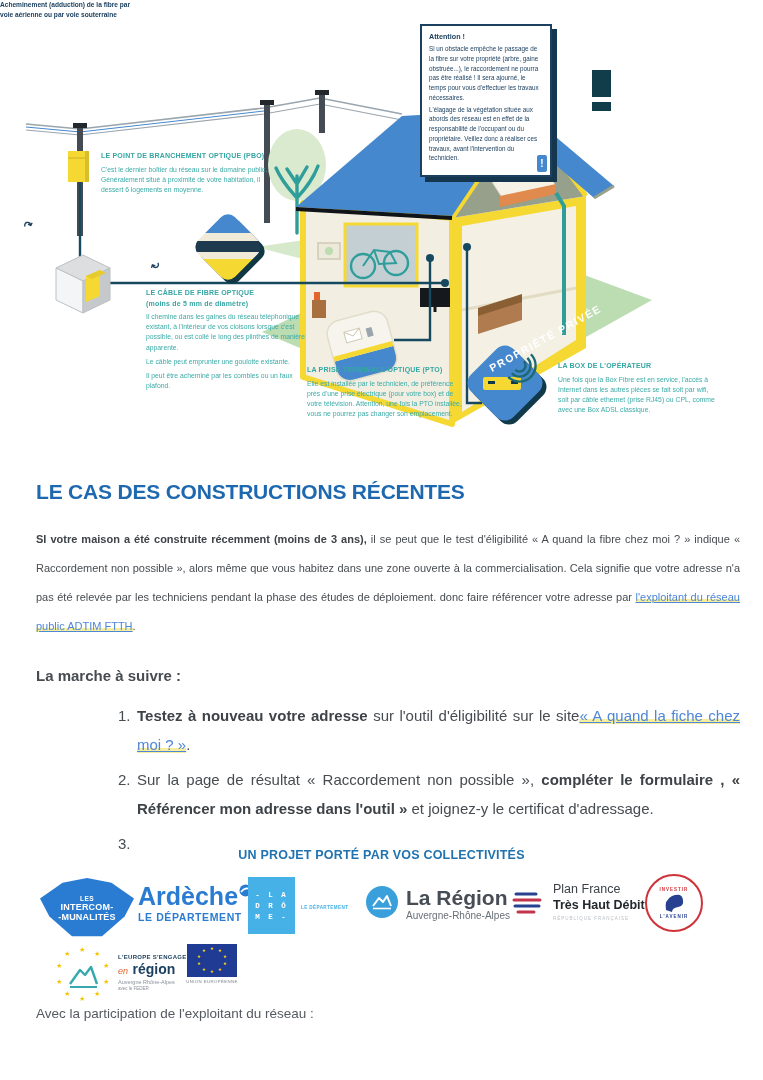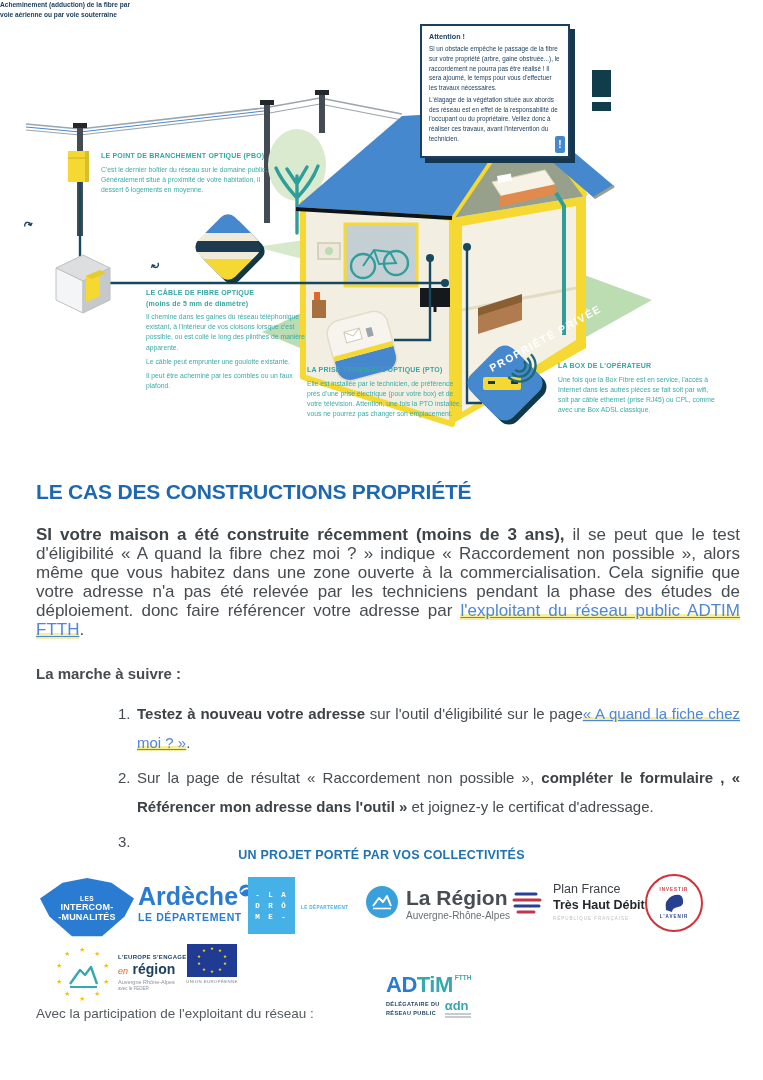--- a/index.html
+++ b/index.html
@@ -13,34 +13,34 @@
   .info-label p  { font-size:6.8px; margin-bottom:4px; }
   .pbo-label   { left:101px; top:151px; width:168px; }
   .cable-label { left:146px; top:288px; width:168px; }
   .pto-label   { left:307px; top:365px; width:160px; }
   .boxop-label { left:558px; top:361px; width:160px; }
   .adduction-label { left:38px; top:230px; width:140px; color:#1C4060; font-size:6.6px; font-weight:bold; line-height:1.5; }
   .curve-arrow { position:absolute; color:#1C4060; font-size:11px; font-weight:bold; }
   .curve-arrow.a1 { left:24px; top:219px; transform:rotate(-20deg); }
   .curve-arrow.a2 { left:150px; top:258px; transform:rotate(150deg); }
 
-  .attention-box { position:absolute; left:420px; top:24px; width:150px; background:#fff;
+  .attention-box { position:absolute; left:420px; top:24px; width:132px; background:#fff;
     border:2px solid #1C4060; box-shadow:5px 5px 0 #14364F; padding:6px 8px 10px 7px; color:#1C4060; }
   .attention-box h4 { font-size:7.2px; font-weight:bold; margin-bottom:3px; }
   .attention-box p  { font-size:6.3px; line-height:1.55; margin-bottom:2px; }
   .attn-mini-excl { position:absolute; right:3px; bottom:3px; width:10px; height:17px; background:#4688CD;
     color:#fff; font-size:10px; font-weight:bold; display:flex; align-items:center; justify-content:center; border-radius:2px; }
   .big-excl { position:absolute; left:592px; top:70px; }
   .big-excl .bar { width:19px; height:27px; background:#113C4A; }
   .big-excl .dot { width:19px; height:9px;  background:#113C4A; margin-top:5px; }
 
   
   .article { position:absolute; left:36px; top:480px; width:704px; color:#474C51; }
   .article h1 { font-size:21px; font-weight:bold; color:#1E68B0; letter-spacing:-.2px; margin-bottom:21px; }
-  .article p.body { font-size:17px; line-height:19px; text-align:justify; }
+  .article p.body { font-size:11px; line-height:29px; text-align:justify; }
   .article .b { font-weight:bold; color:#3E4348; }
   .link { color:#4E86D8; text-decoration:underline; background:linear-gradient(to bottom, transparent 68%, #F6EE9C 68%); cursor:pointer; }
   .marche { font-size:15px; font-weight:bold; margin-top:26px; }
   .p2 { margin-top:25px; }
   .olist { margin-top:17px; }
   .li { display:flex; margin-left:82px; margin-bottom:6px; font-size:15px; line-height:29px; }
   .li .num { width:19px; flex:0 0 19px; }
   .li .txt { flex:1; text-align:justify; }
   .li.last .txt { text-align:left; }
 
@@ -285,27 +285,27 @@
   <div class="info-label pto-label">
     <h4>LA PRISE TERMINALE OPTIQUE (PTO)</h4>
     <p>Elle est installée par le technicien, de préférence près d'une prise électrique (pour votre box) et de votre télévision. Attention, une fois la PTO installée, vous ne pourrez pas changer son emplacement.</p>
   </div>
   <div class="info-label boxop-label">
     <h4>LA BOX DE L'OPÉRATEUR</h4>
     <p>Une fois que la Box Fibre est en service, l'accès à Internet dans les autres pièces se fait soit par wifi, soit par câble ethernet (prise RJ45) ou CPL, comme avec une Box ADSL classique.</p>
   </div>
 
   <div class="article">
-    <h1>LE CAS DES CONSTRUCTIONS PROPRIÉTÉ</h1>
+    <h1>LE CAS DES CONSTRUCTIONS RÉCENTES</h1>
     <p class="body"><span class="b">SI votre maison a été construite récemment (moins de 3 ans),</span><span> il se peut que le test d'éligibilité « A quand la fibre chez moi ? » indique « Raccordement non possible », alors même que vous habitez dans une zone ouverte à la commercialisation. Cela signifie que votre adresse n'a pas été relevée par les techniciens pendant la phase des études de déploiement. donc faire référencer votre adresse par </span><a class="link">l'exploitant du réseau public ADTIM FTTH</a><span>.</span></p>
     <p class="marche">La marche à suivre :</p>
     <div class="olist">
       <div class="li">
         <span class="num">1.</span>
-        <span class="txt"><span class="b">Testez à nouveau votre adresse</span><span> sur l'outil d'éligibilité  sur le page</span><a class="link">« A quand la fiche chez moi ? »</a><span>.</span></span>
+        <span class="txt"><span class="b">Testez à nouveau votre adresse</span><span> sur l'outil d'éligibilité  sur le site</span><a class="link">« A quand la fiche chez moi ? »</a><span>.</span></span>
       </div>
       <div class="li">
         <span class="num">2.</span>
         <span class="txt"><span>Sur la page de résultat « Raccordement non possible », </span><span class="b">compléter le formulaire , « Référencer mon adresse dans l'outil »</span><span> et joignez-y le certificat d'adressage.</span></span>
       </div>
       <div class="li last">
         <span class="num">3.</span>
         <span class="txt"></span>
       </div>
     </div>
@@ -405,36 +405,16 @@
       <span class="star" style="left:31px;top:23px">★</span>
       <span class="star" style="left:23px;top:25px">★</span>
       <span class="star" style="left:15px;top:23px">★</span>
       <span class="star" style="left:10px;top:17px">★</span>
       <span class="star" style="left:10px;top:10px">★</span>
       <span class="star" style="left:15px;top:4px">★</span>
     </div>
     <div class="cap">UNION EUROPÉENNE</div>
   </div>
 
-  <div class="logo adtim">
-    <div class="row1">
-      <span class="ad">AD</span>
-      <span class="tim">TiM</span>
-      <span class="ftth">FTTH</span>
-    </div>
-    <div class="row2">
-      <div class="deleg">
-        <span>DÉLÉGATAIRE DU</span><br>
-        <span>RÉSEAU PUBLIC</span>
-      </div>
-      <div>
-        <div class="adn">αdn</div>
-        <div class="adn-sub">
-            <i></i>
-            <i></i>
-          </div>
-      </div>
-    </div>
-  </div>
 
   <div class="participation">Avec la participation de l'exploitant du réseau :</div>
 
 </div>
 
 </body></html>

